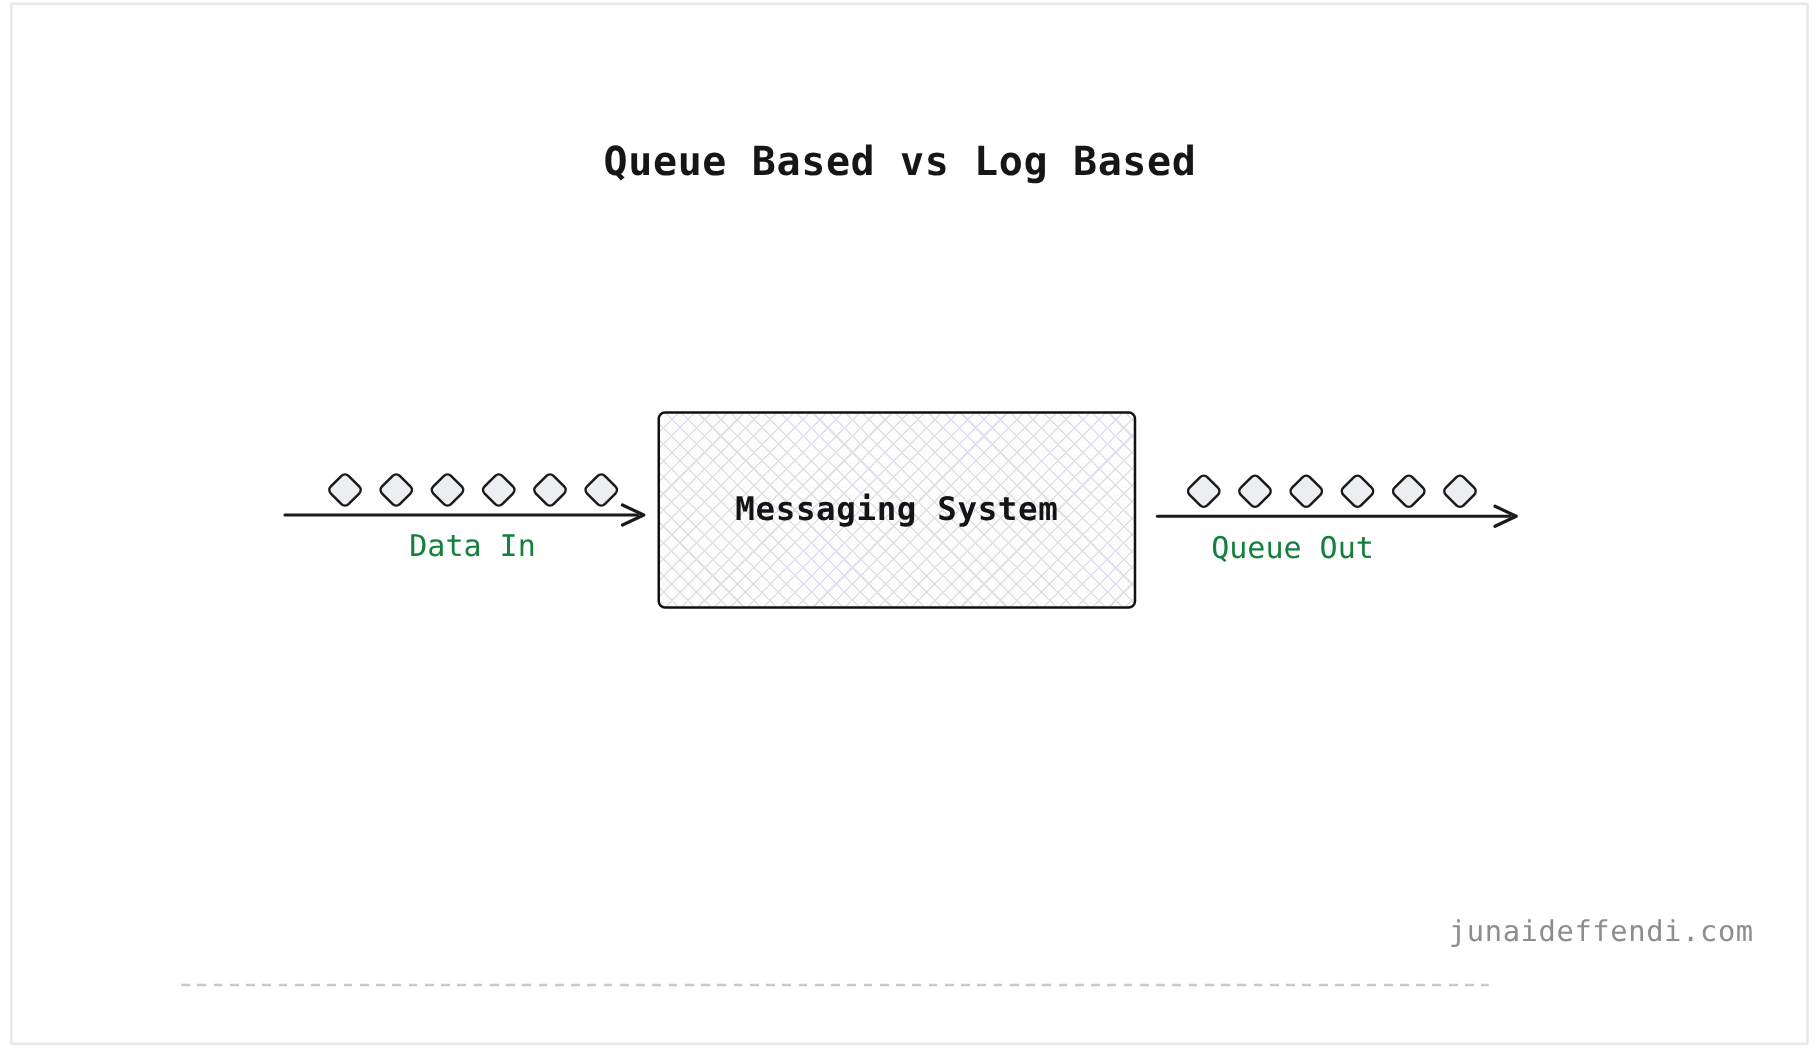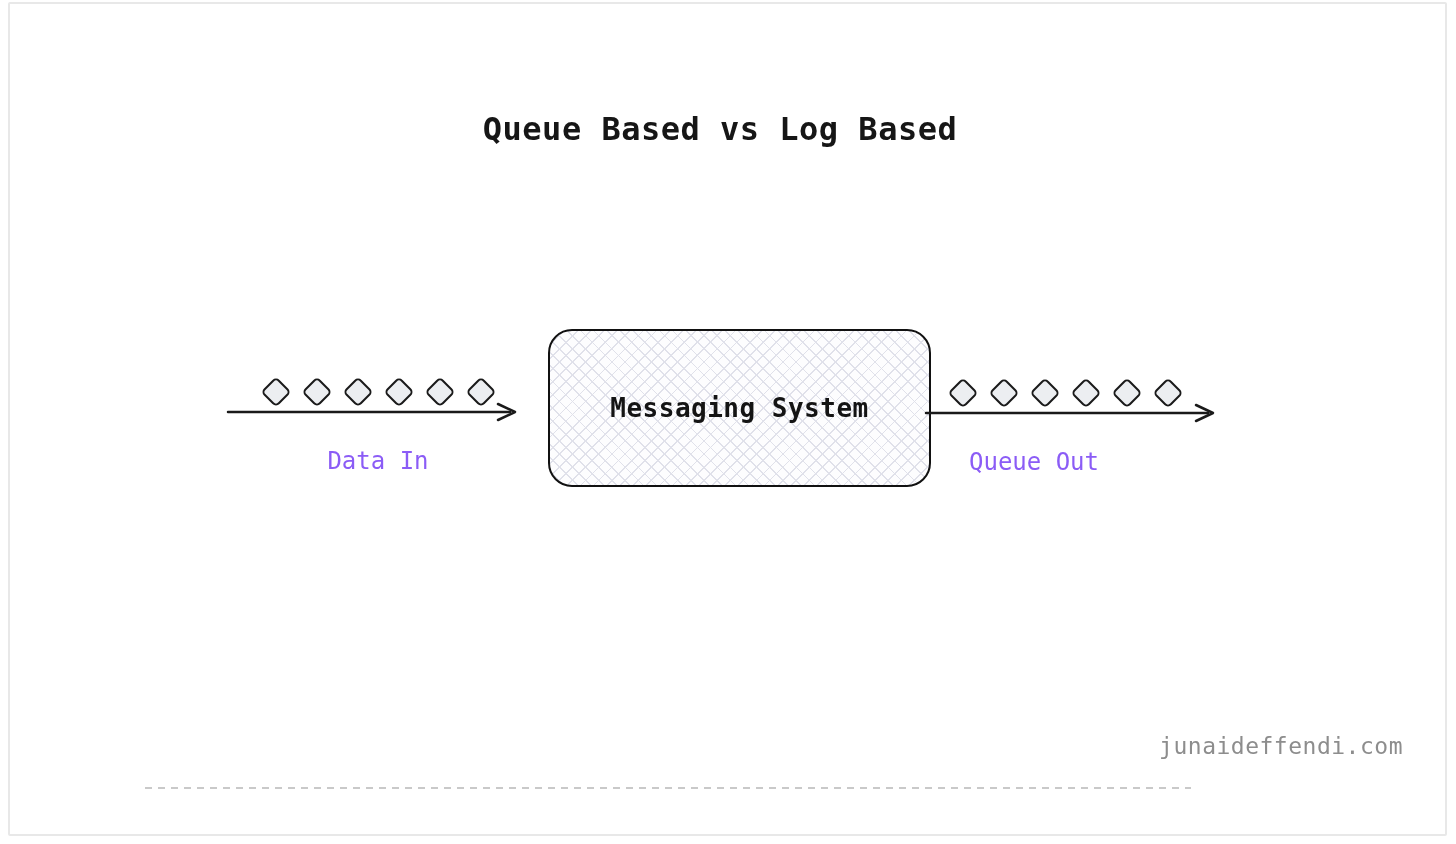--- a/index.html
+++ b/index.html
@@ -40,28 +40,28 @@
     border-radius:5px;
     transform:rotate(45deg);
   }
 
   .arrow-svg{ position:absolute; overflow:visible; color:var(--ink); }
   .arrow-svg.left{ left:226px; top:398px; }
   .arrow-svg.right{ left:924px; top:399px; }
 
   .flow-label{
     position:absolute; transform:translateX(-50%);
-    font-size:24px; font-weight:500; color:#8b5cf6; white-space:nowrap;margin-top:24px;
+    font-size:24px; font-weight:500; color:#15803d; white-space:nowrap;
   }
   .flow-label.in{ left:378px; top:423px; }
   .flow-label.out{ left:1034px; top:424px; }
 
   .system-box{
-    position:absolute; left:548px; top:329px; width:383px; height:158px;
-    border:2.5px solid #111; border-radius:24px;
+    position:absolute; left:526px; top:329px; width:383px; height:158px;
+    border:2.5px solid #111; border-radius:6px;
     background-color:var(--box-bg);
     background-image:
       repeating-linear-gradient(45deg,  var(--crosshatch) 0, var(--crosshatch) 1.2px, transparent 1.2px, transparent 9.3px),
       repeating-linear-gradient(135deg, var(--crosshatch) 0, var(--crosshatch) 1.2px, transparent 1.2px, transparent 9.3px);
     display:flex; align-items:center; justify-content:center;
   }
   .system-box-label{
     font-size:26px; font-weight:700; color:#141414;
     letter-spacing:0.5px; white-space:nowrap;
   }

